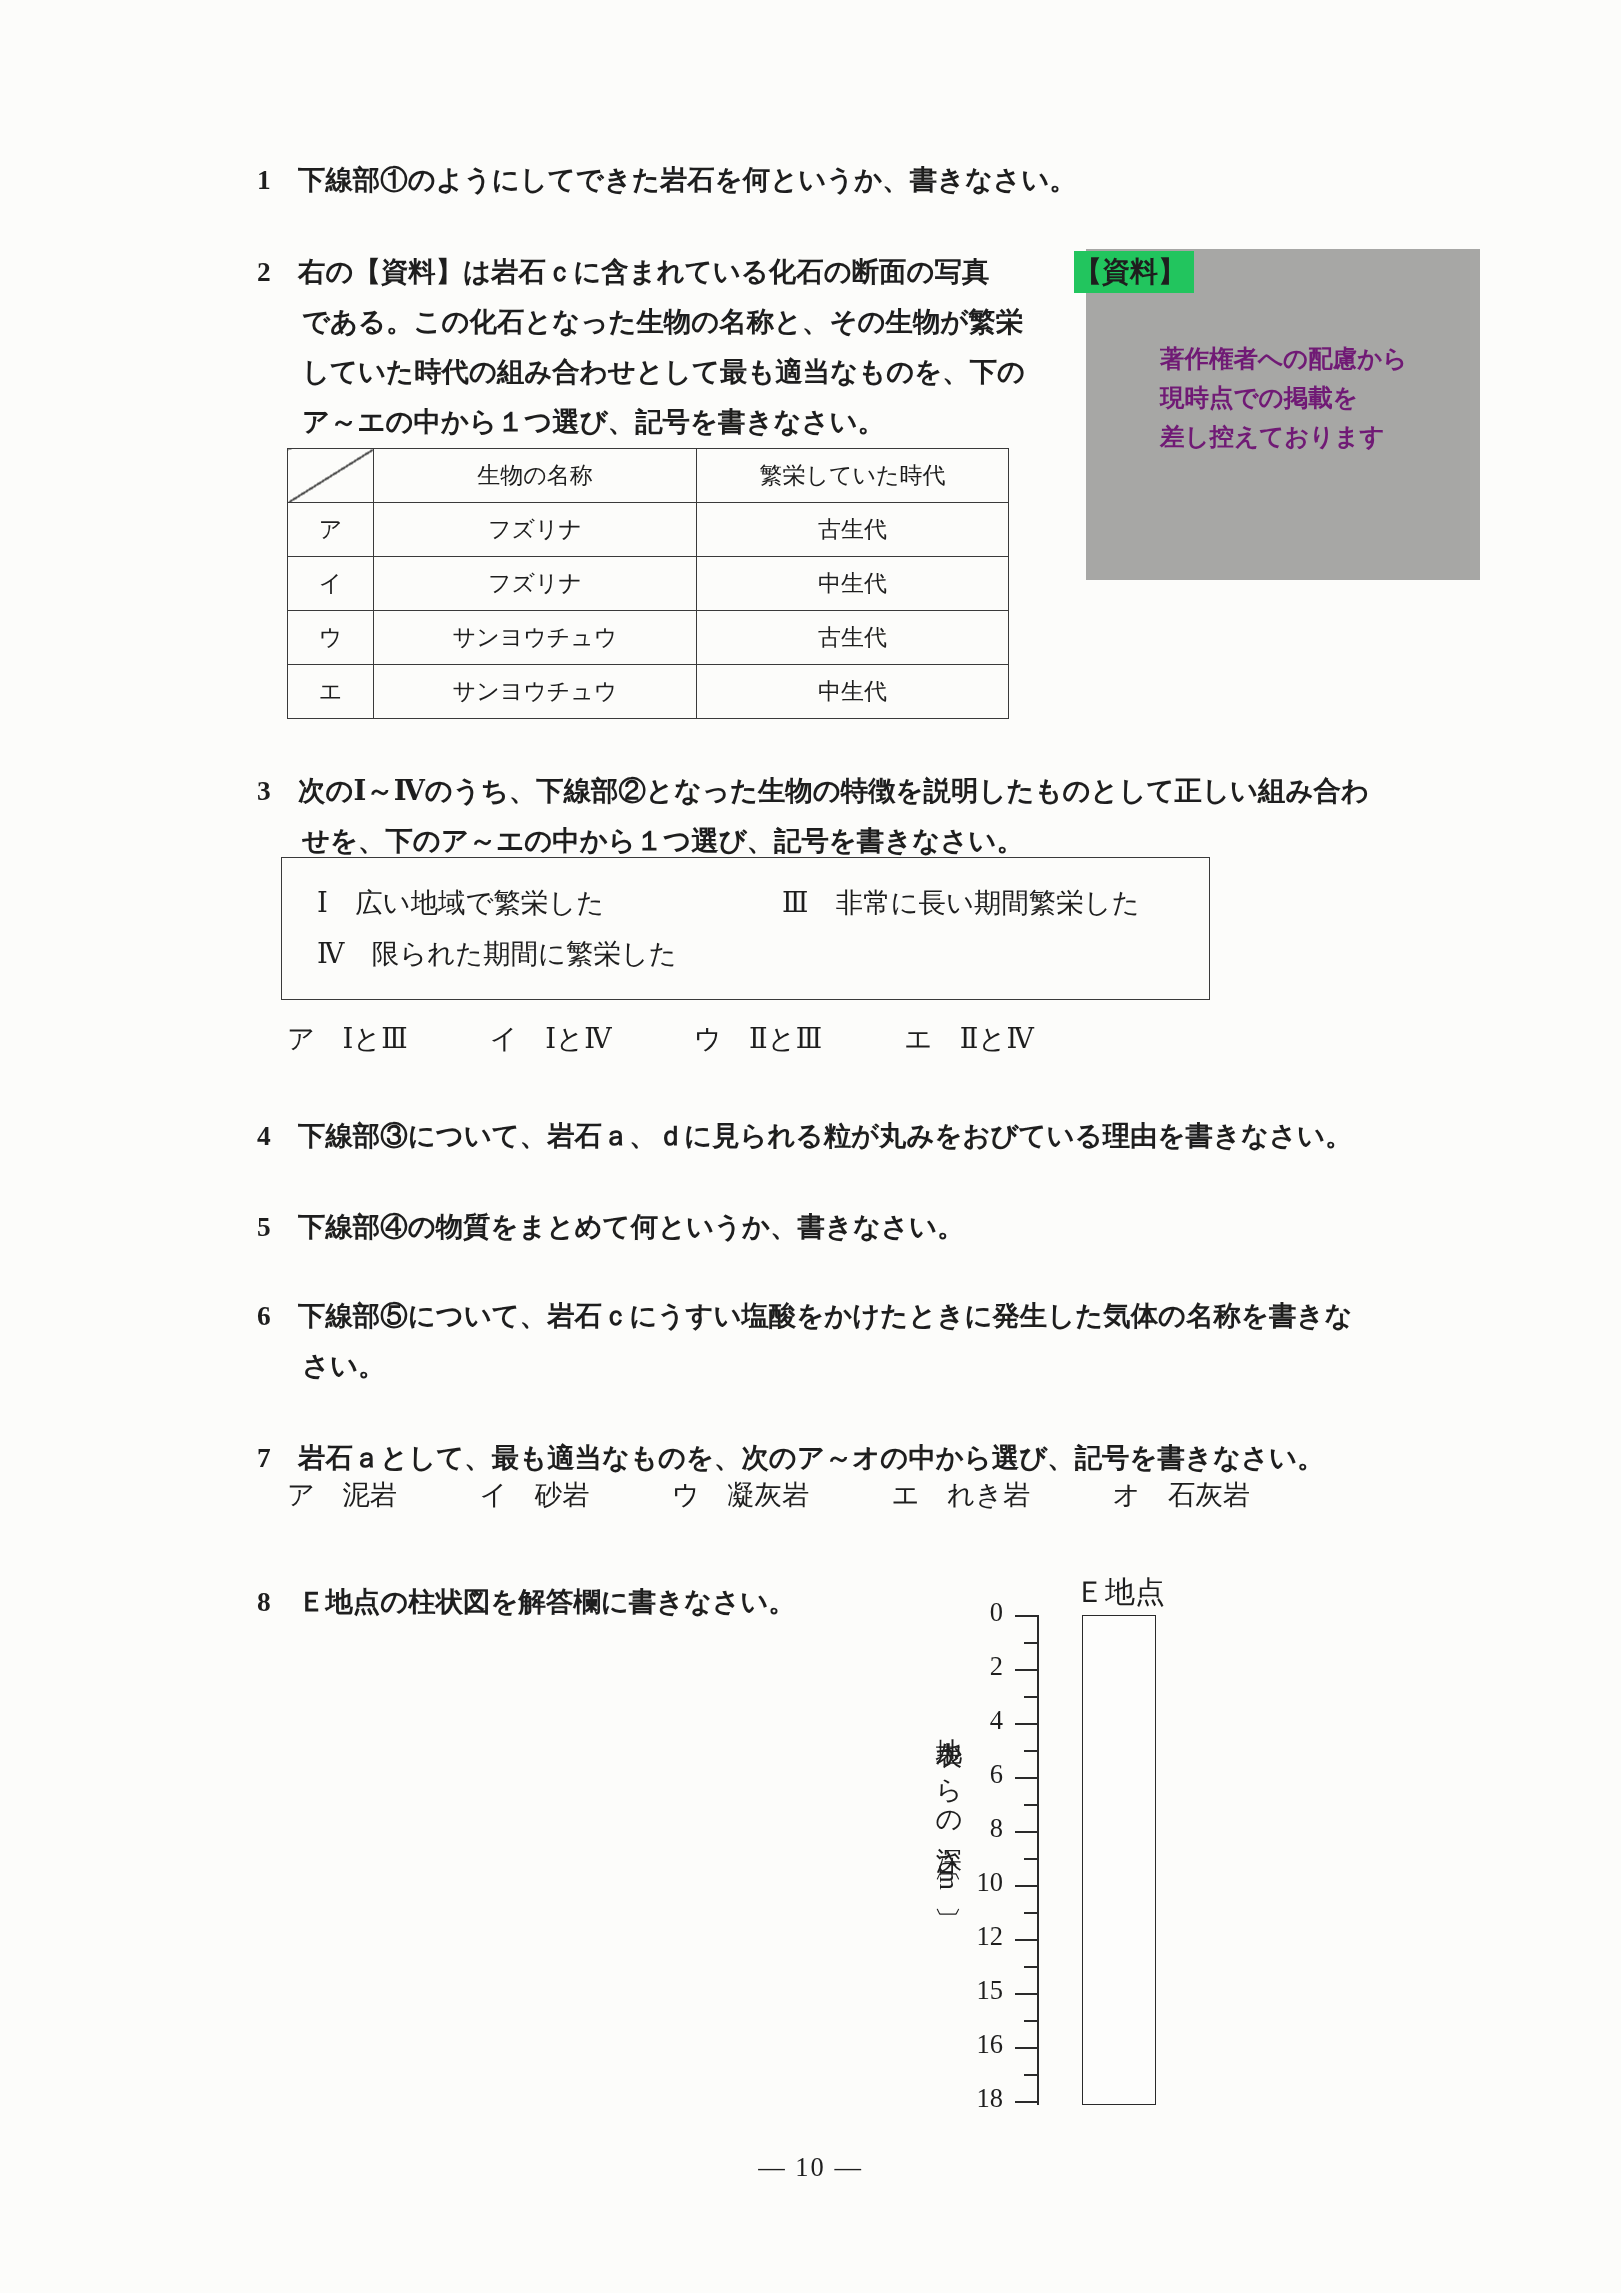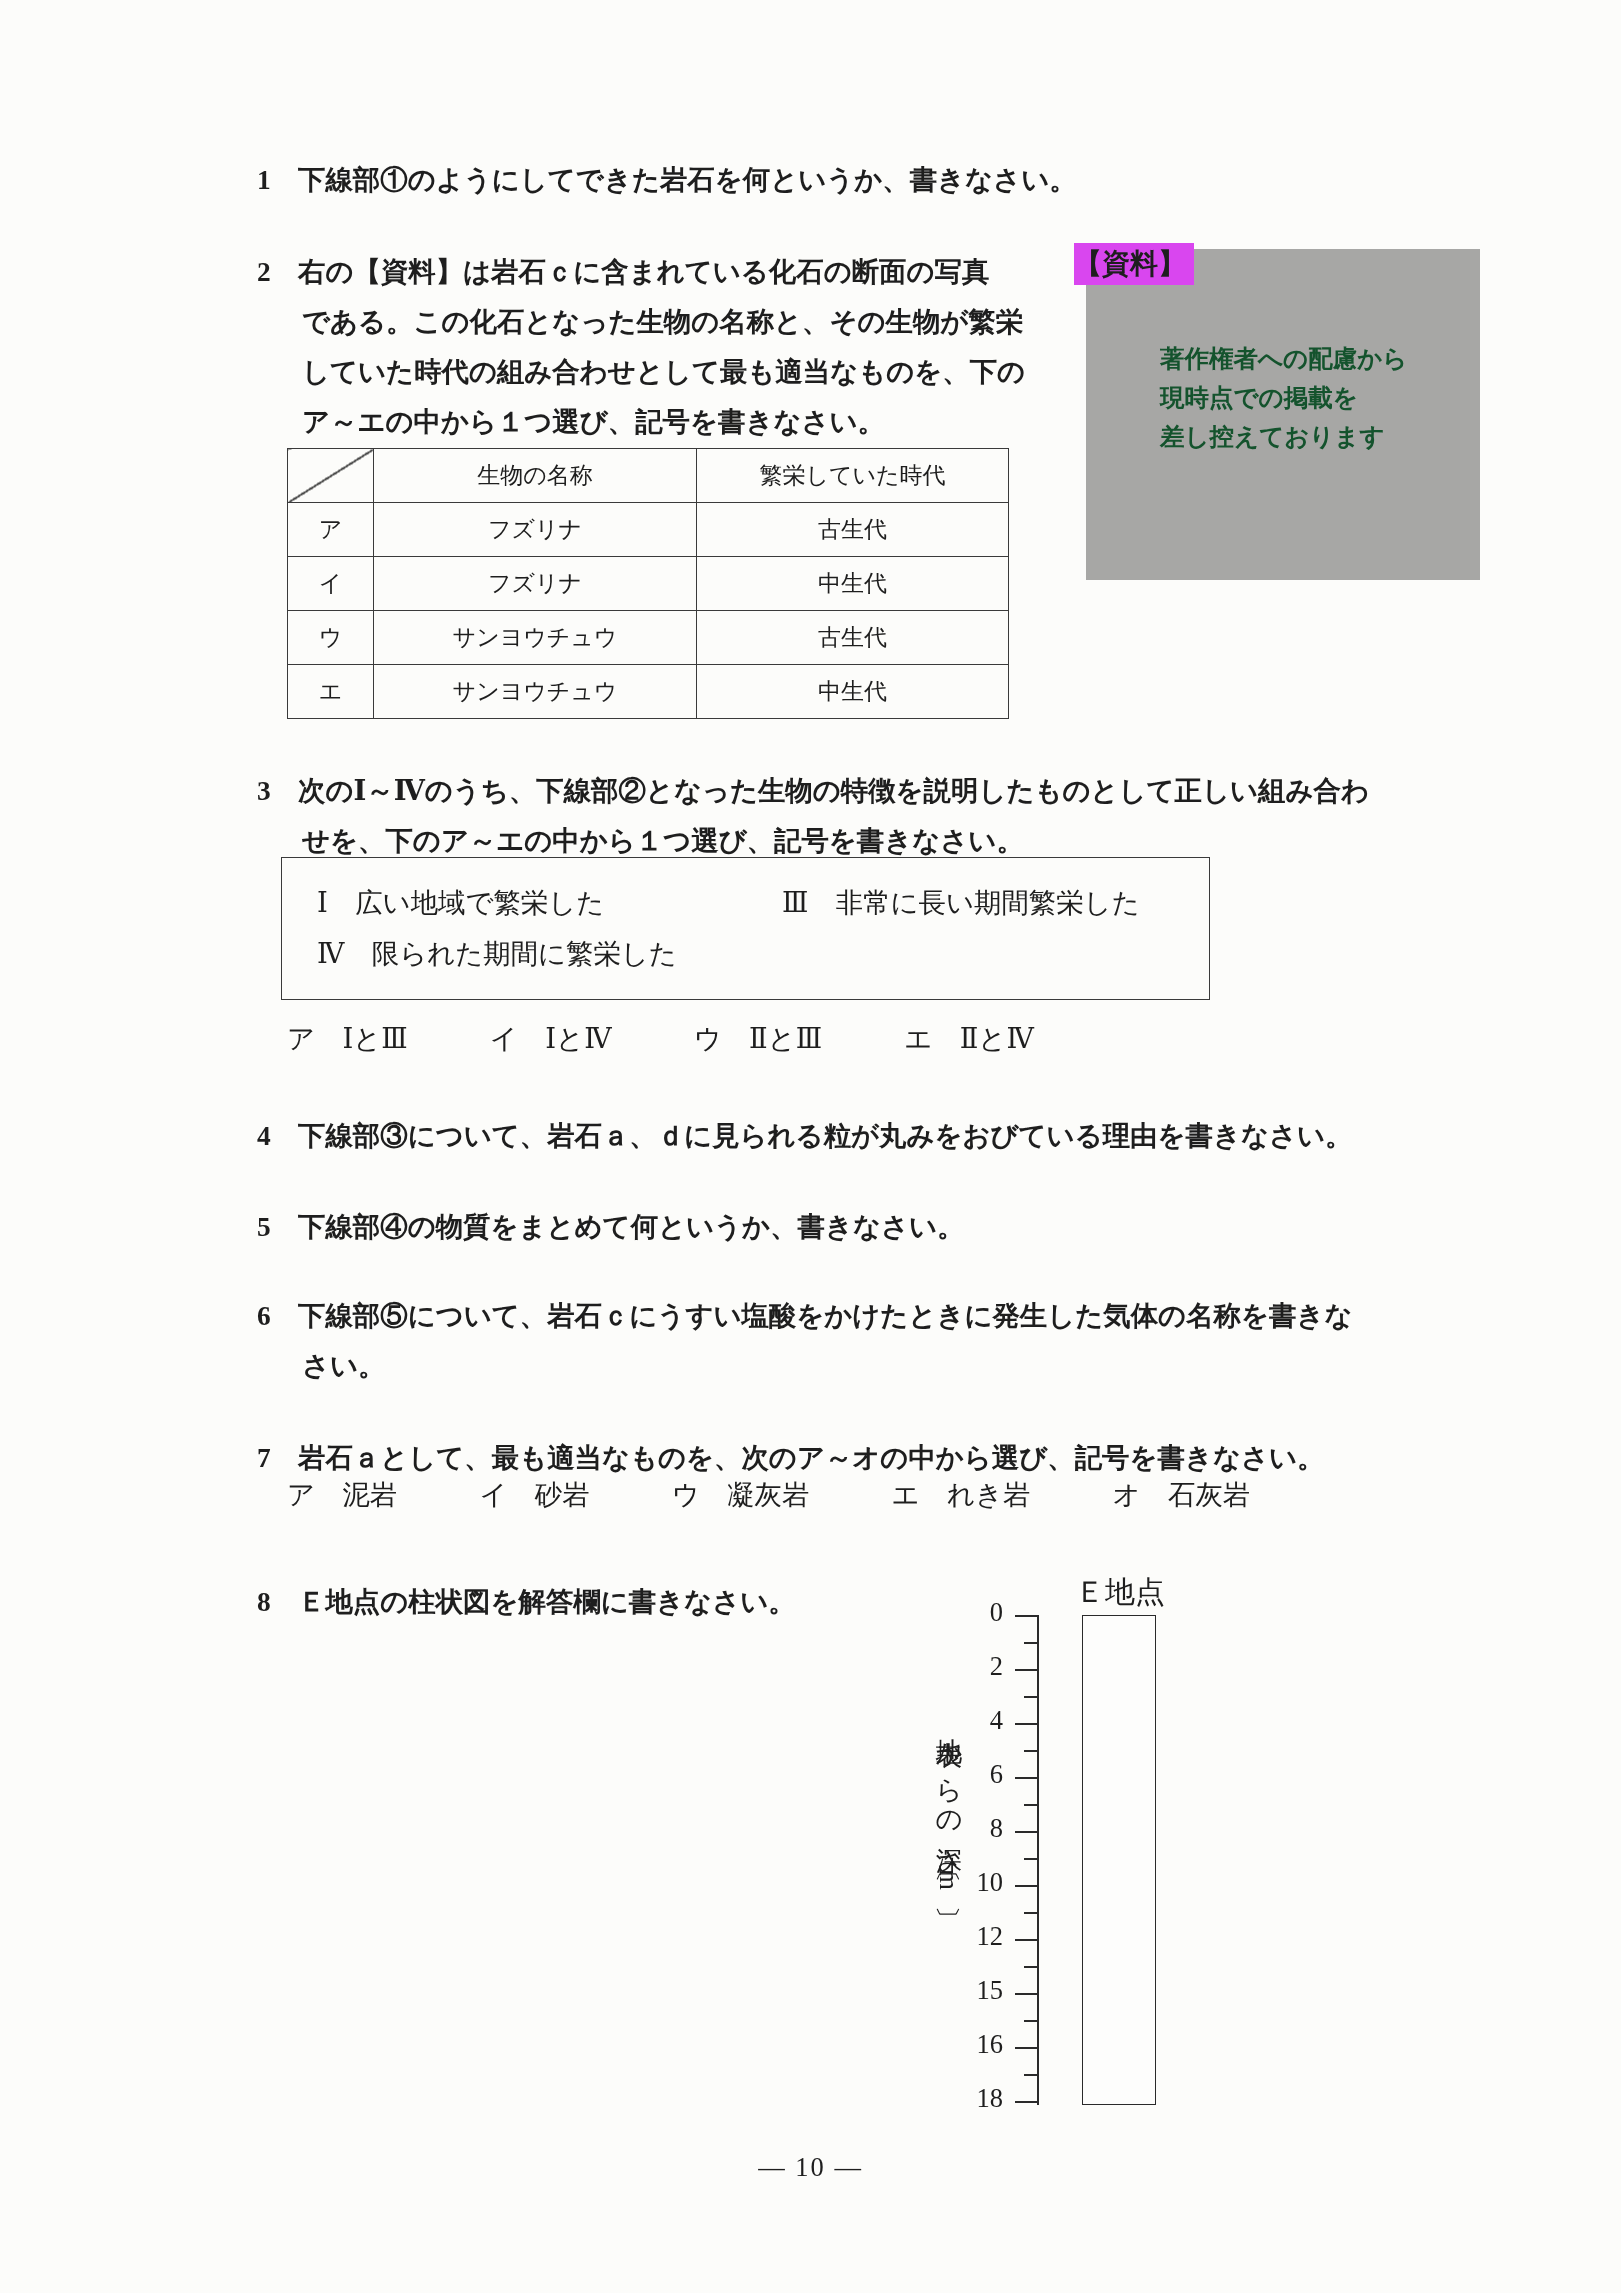--- a/index.html
+++ b/index.html
@@ -19,35 +19,35 @@
     font-size:27.4px;
     line-height:50px;
     white-space:pre-line;
     padding-left:45px;
     text-indent:-45px;
     font-weight:bold;
   }
 
   
   .shiryo-label {
-    left:1074px; top:243px;
+    left:1074px; top:251px;
     font-family:"Liberation Sans","DejaVu Sans",sans-serif;
     font-weight:bold; font-size:28px;
-    background:#d946ef; padding:2px 7.8px 2px 0;
+    background:#22c55e; padding:2px 7.8px 2px 0;
     z-index:2;
   }
   .gray-box {
     left:1086px; top:249px; width:394px; height:331px;
     background:#a7a7a5; z-index:1;
   }
   .gray-box .notice {
     position:absolute; left:74px; top:90px;
     font-family:"Liberation Sans","DejaVu Sans",sans-serif;
     font-weight:bold; font-size:24.5px; line-height:39px;
-    white-space:pre-line; color:#14532d;
+    white-space:pre-line; color:#701a75;
   }
 
   
   .ftable {
     position:absolute; left:287px; top:448px;
     border-collapse:collapse; font-size:23px;
     table-layout:fixed;
     font-family:Liberation Serif, serif;
   }
   .ftable th, .ftable td {

